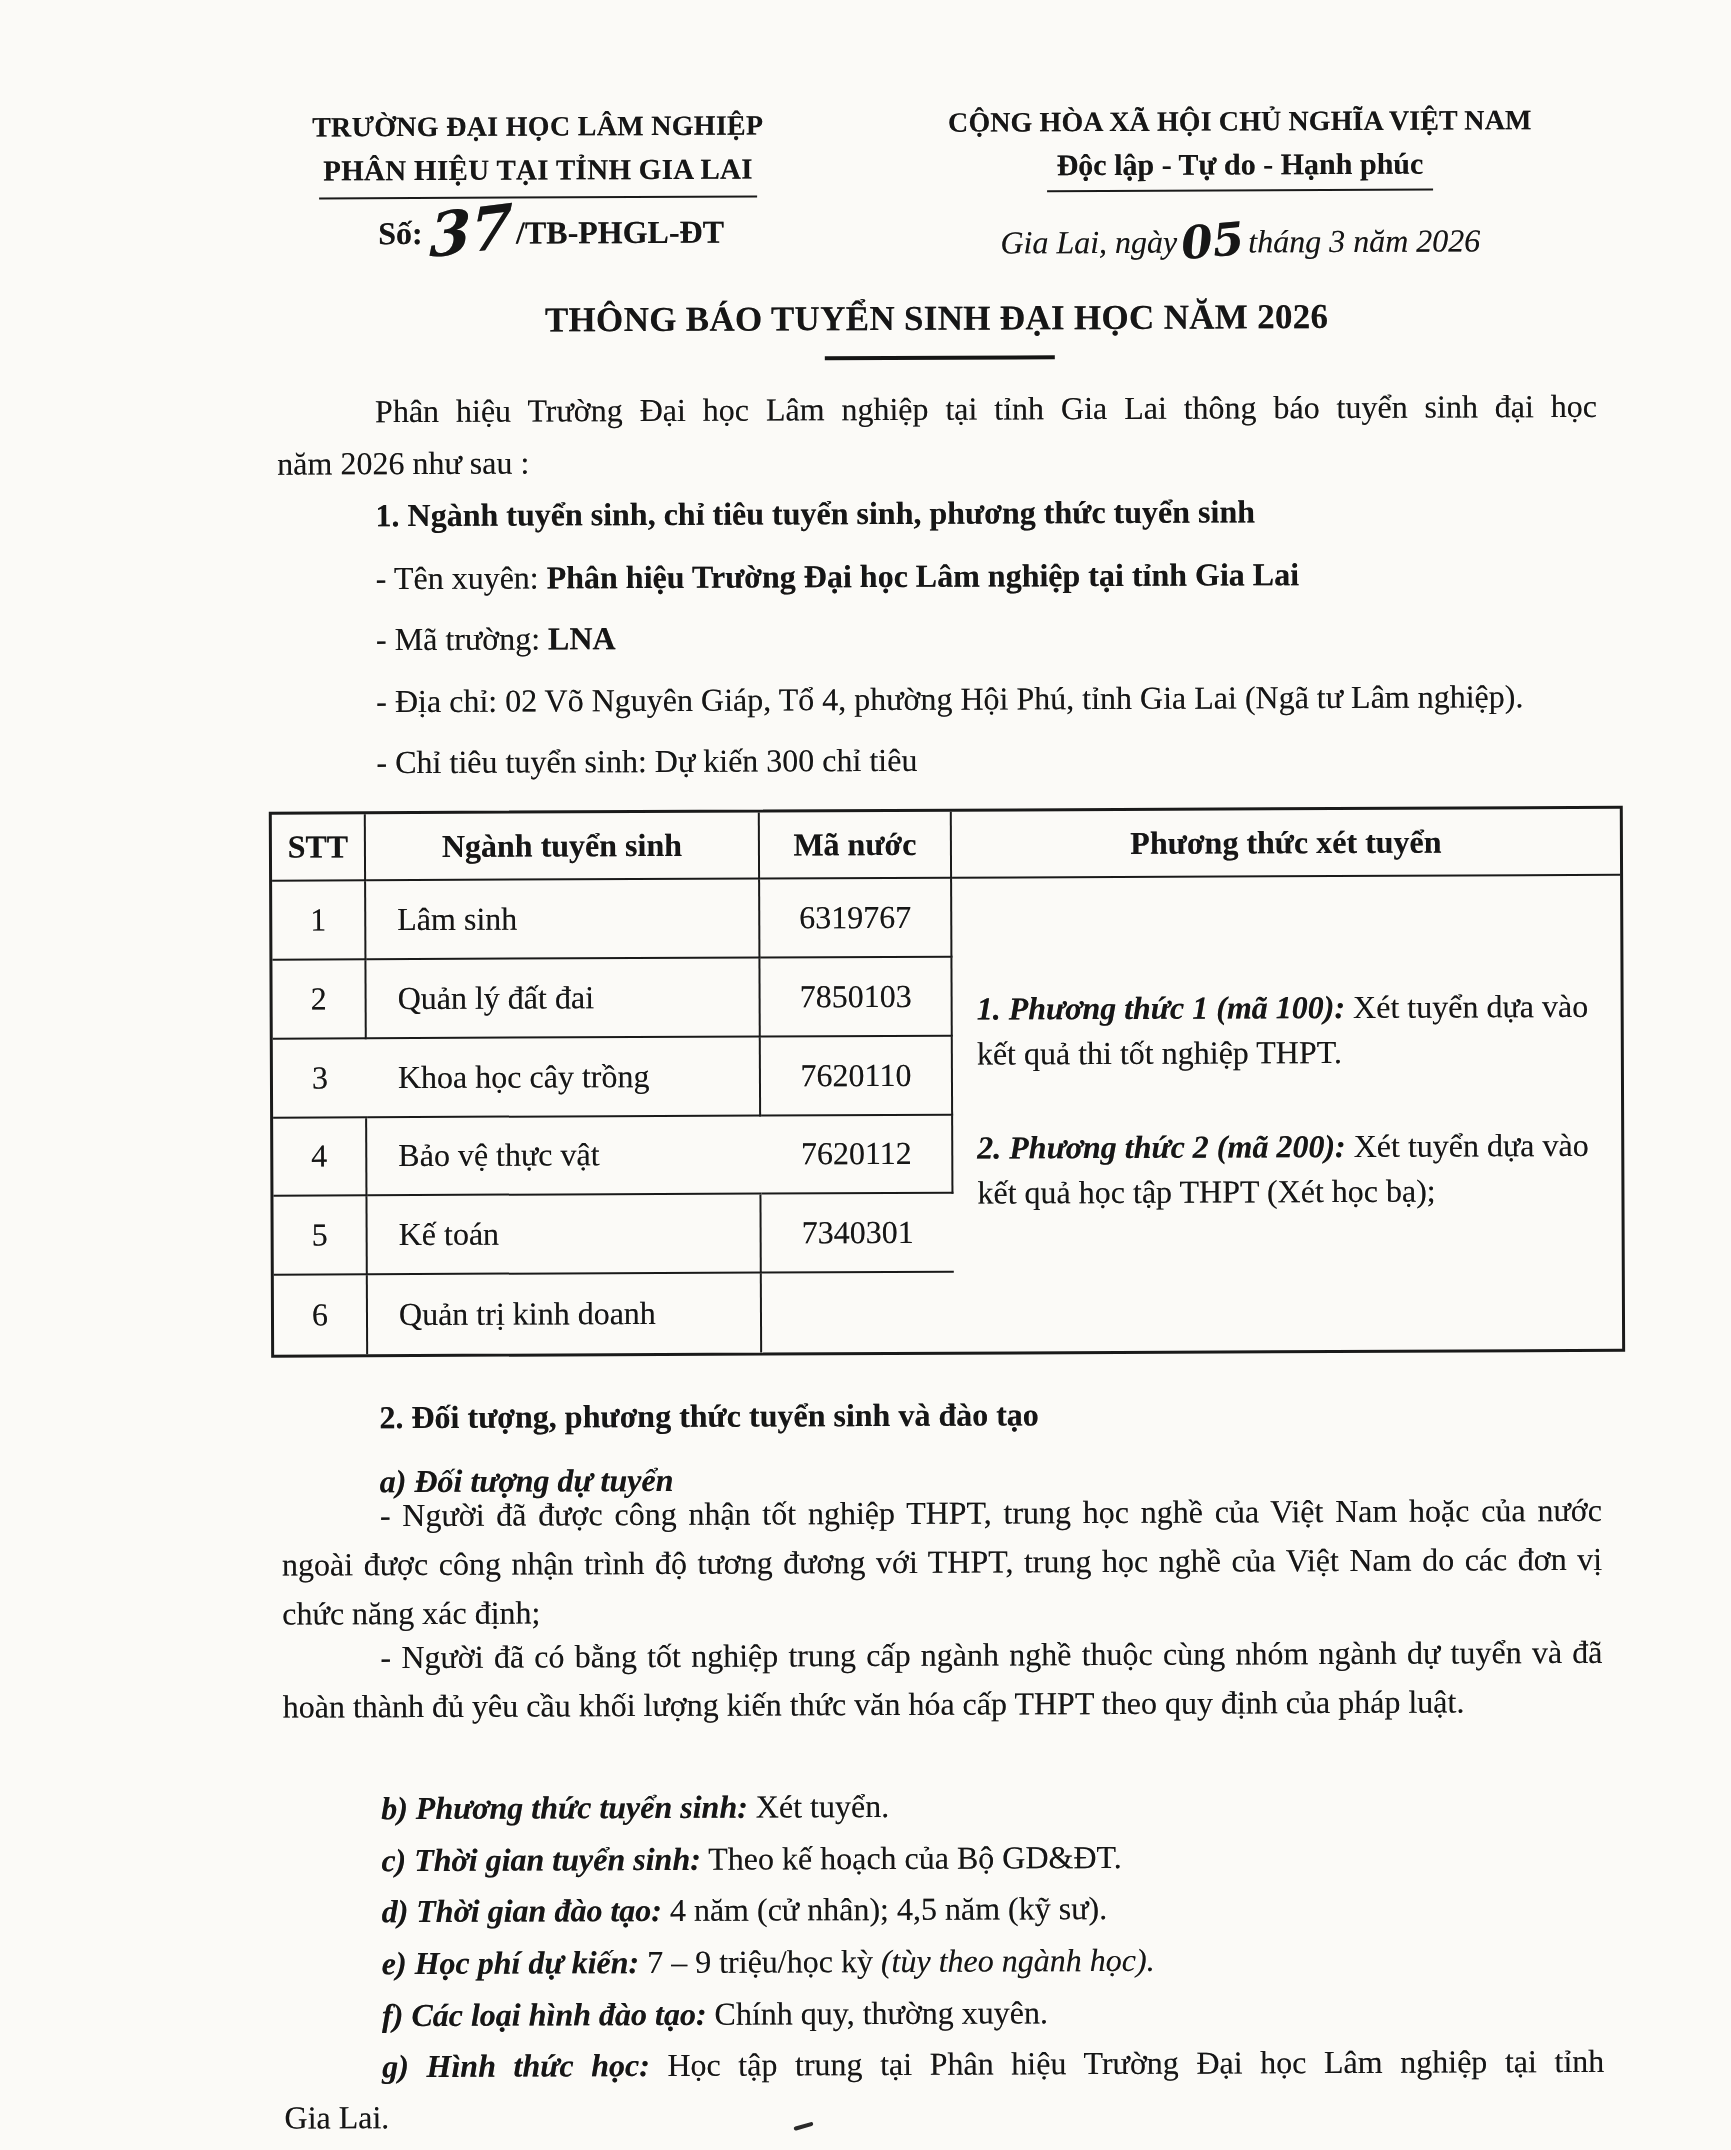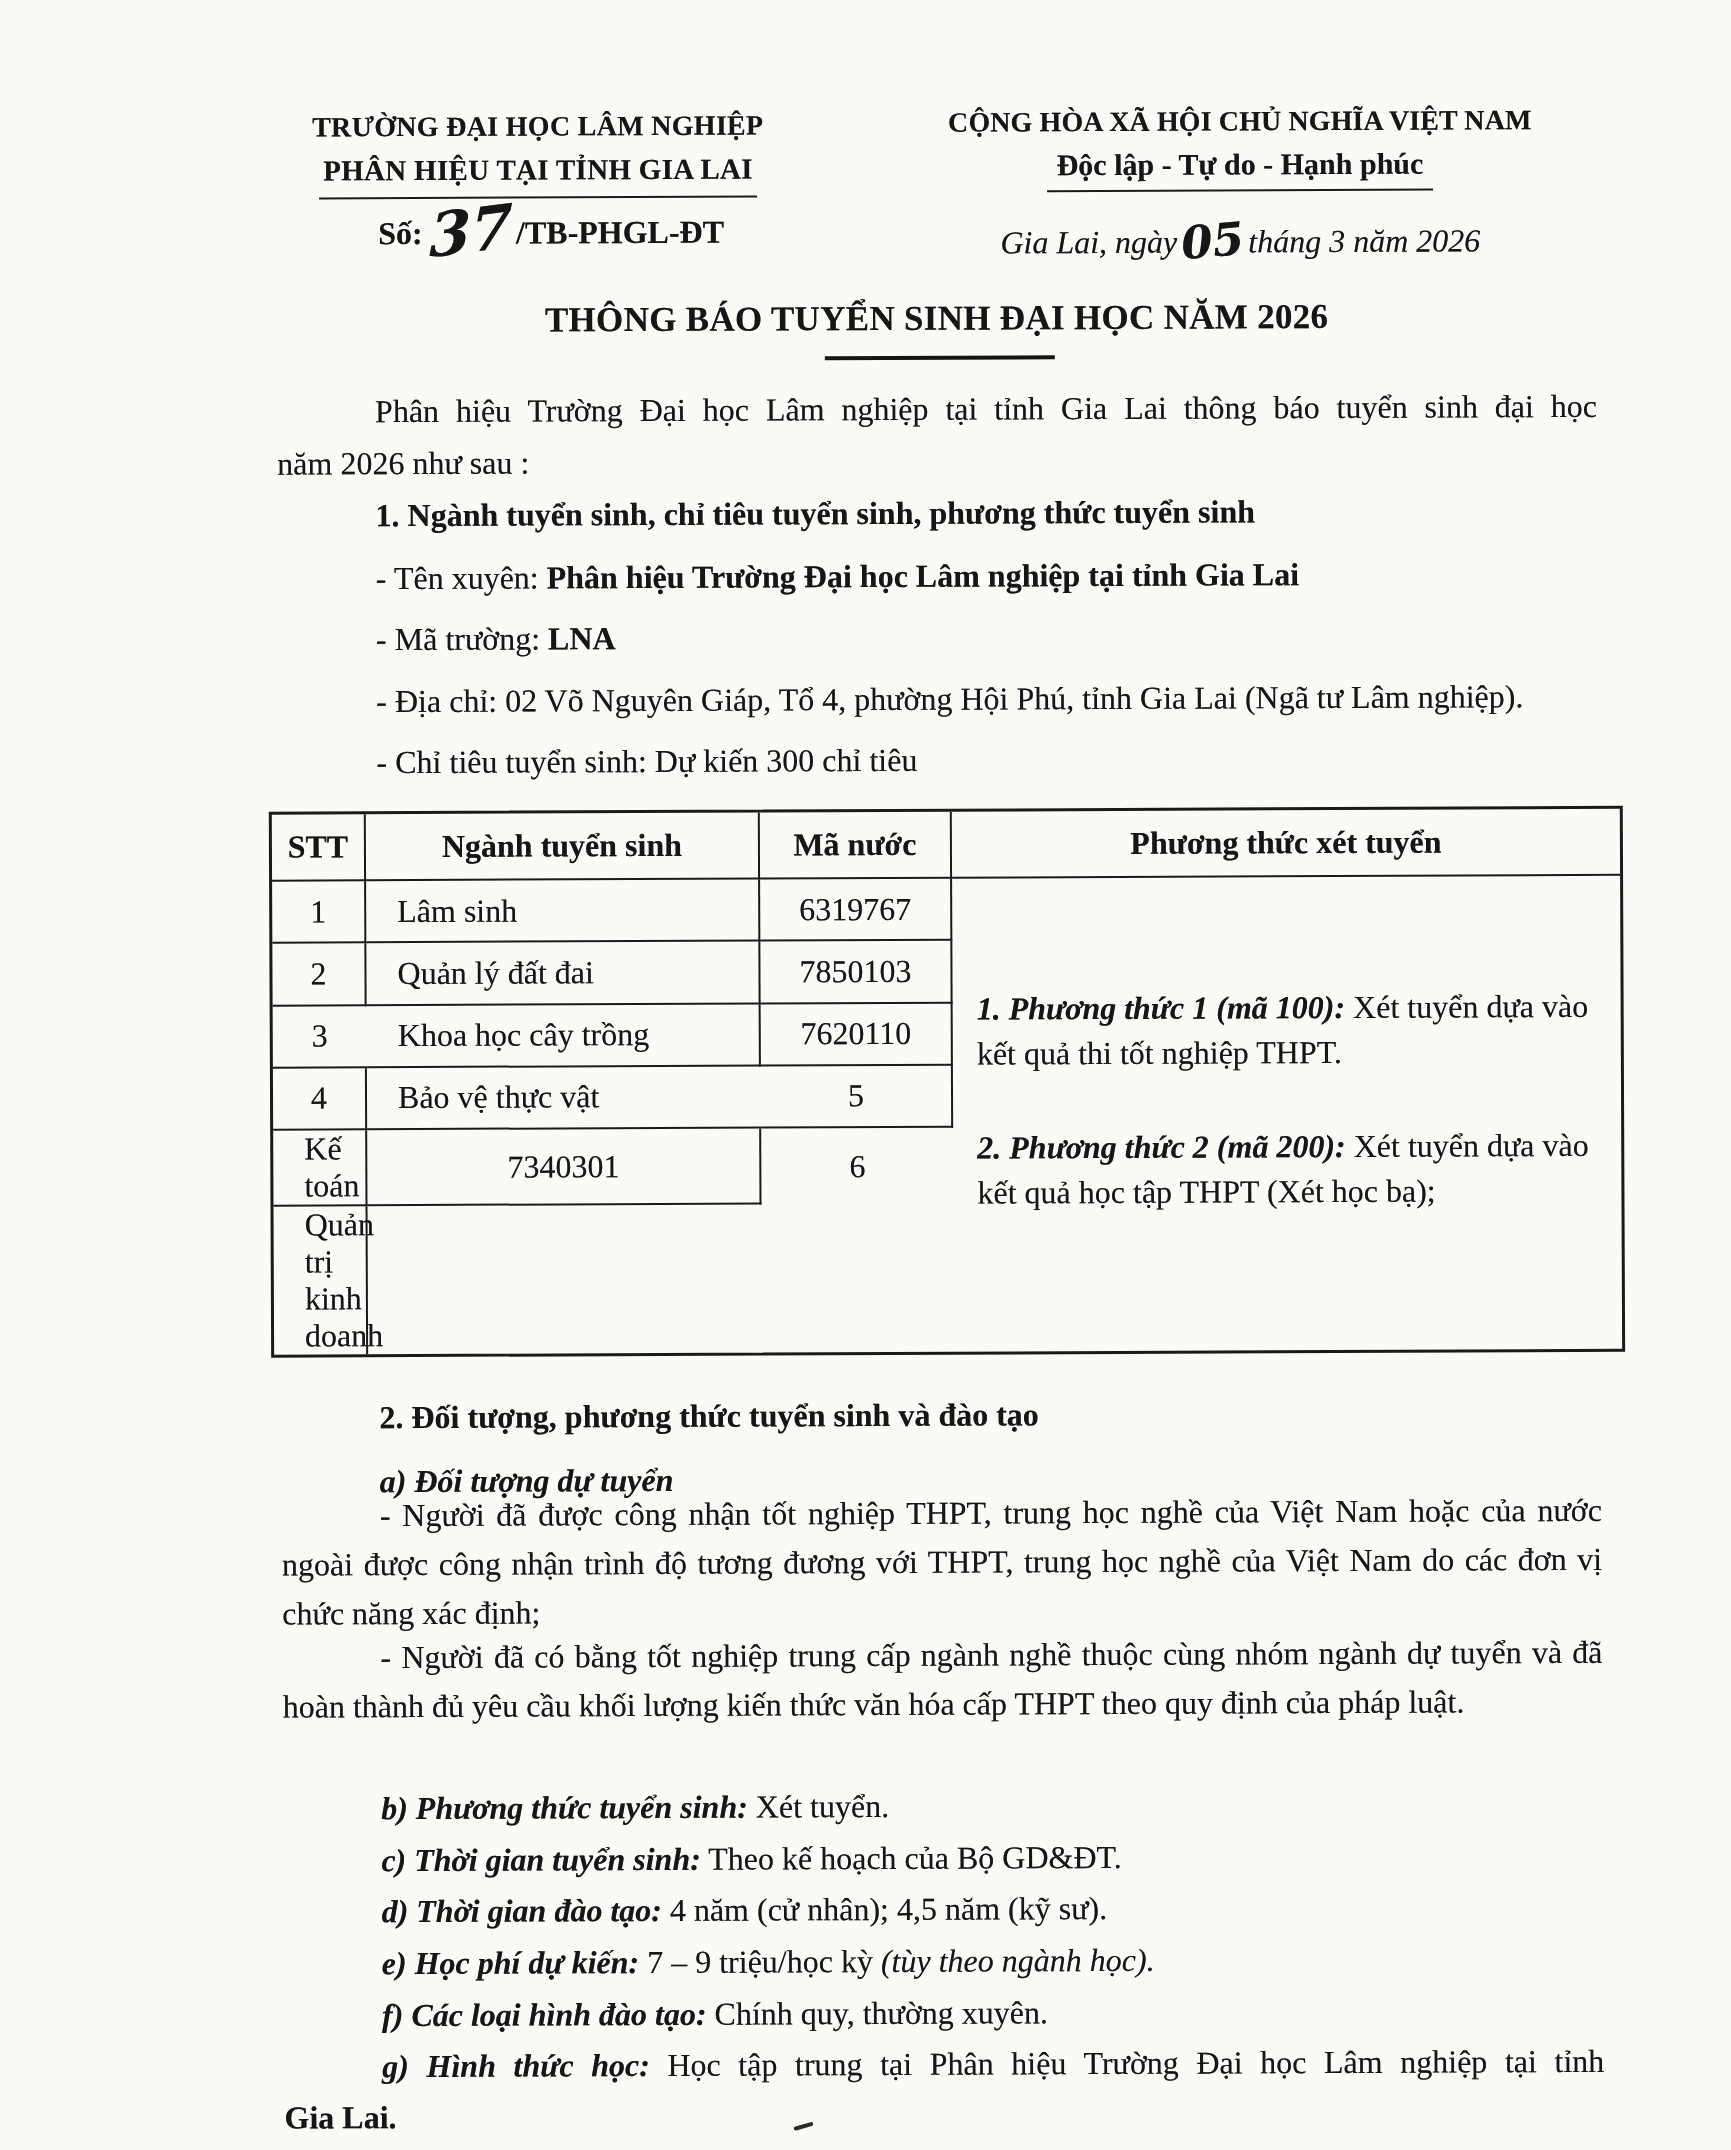--- a/index.html
+++ b/index.html
@@ -69,21 +69,21 @@
   .s2-a{left:377px;top:1455px;}
   .para{width:1320px;left:279px;text-align:justify;text-indent:98px;line-height:49px;}
   .p1{top:1489px;}
   .p2{top:1631px;}
   .li-b{left:377px;top:1782px;}
   .li-c{left:377px;top:1834px;}
   .li-d{left:377px;top:1885px;}
   .li-e{left:377px;top:1937px;}
   .li-f{left:377px;top:1989px;}
   .li-g1{left:377px;top:2040px;width:1222px;text-align:justify;text-align-last:justify;}
-  .li-g2{left:279px;top:2091px;font-weight:bold;}
+  .li-g2{left:279px;top:2091px;}
   .scan-dash{left:788px;top:2124px;width:19.6px;height:4.2px;background:#2a2a2a;
     border-radius:2.1px;transform:rotate(-16deg);}
 </style>
 </head>
 <body>
 
 <div class="page soft">
   <div class="tilt">
 
     <div class="abs hdr-left">
@@ -131,20 +131,21 @@
       <div class="cell-c">2</div>
       <div class="cell-l">Quản lý đất đai</div>
       <div class="cell-c">7850103</div>
 
       <div class="cell-c">3</div>
       <div class="cell-l">Khoa học cây trồng</div>
       <div class="cell-c">7620110</div>
 
       <div class="cell-c">4</div>
       <div class="cell-l">Bảo vệ thực vật</div>
+      <div class="cell-c">7620112</div>
 
       <div class="cell-c">5</div>
       <div class="cell-l">Kế toán</div>
       <div class="cell-c">7340301</div>
 
       <div class="cell-c last-row">6</div>
       <div class="cell-l last-row">Quản trị kinh doanh</div>
     </div>
 
     <div class="abs t b s2-h">2. Đối tượng, phương thức tuyển sinh và đào tạo</div>

